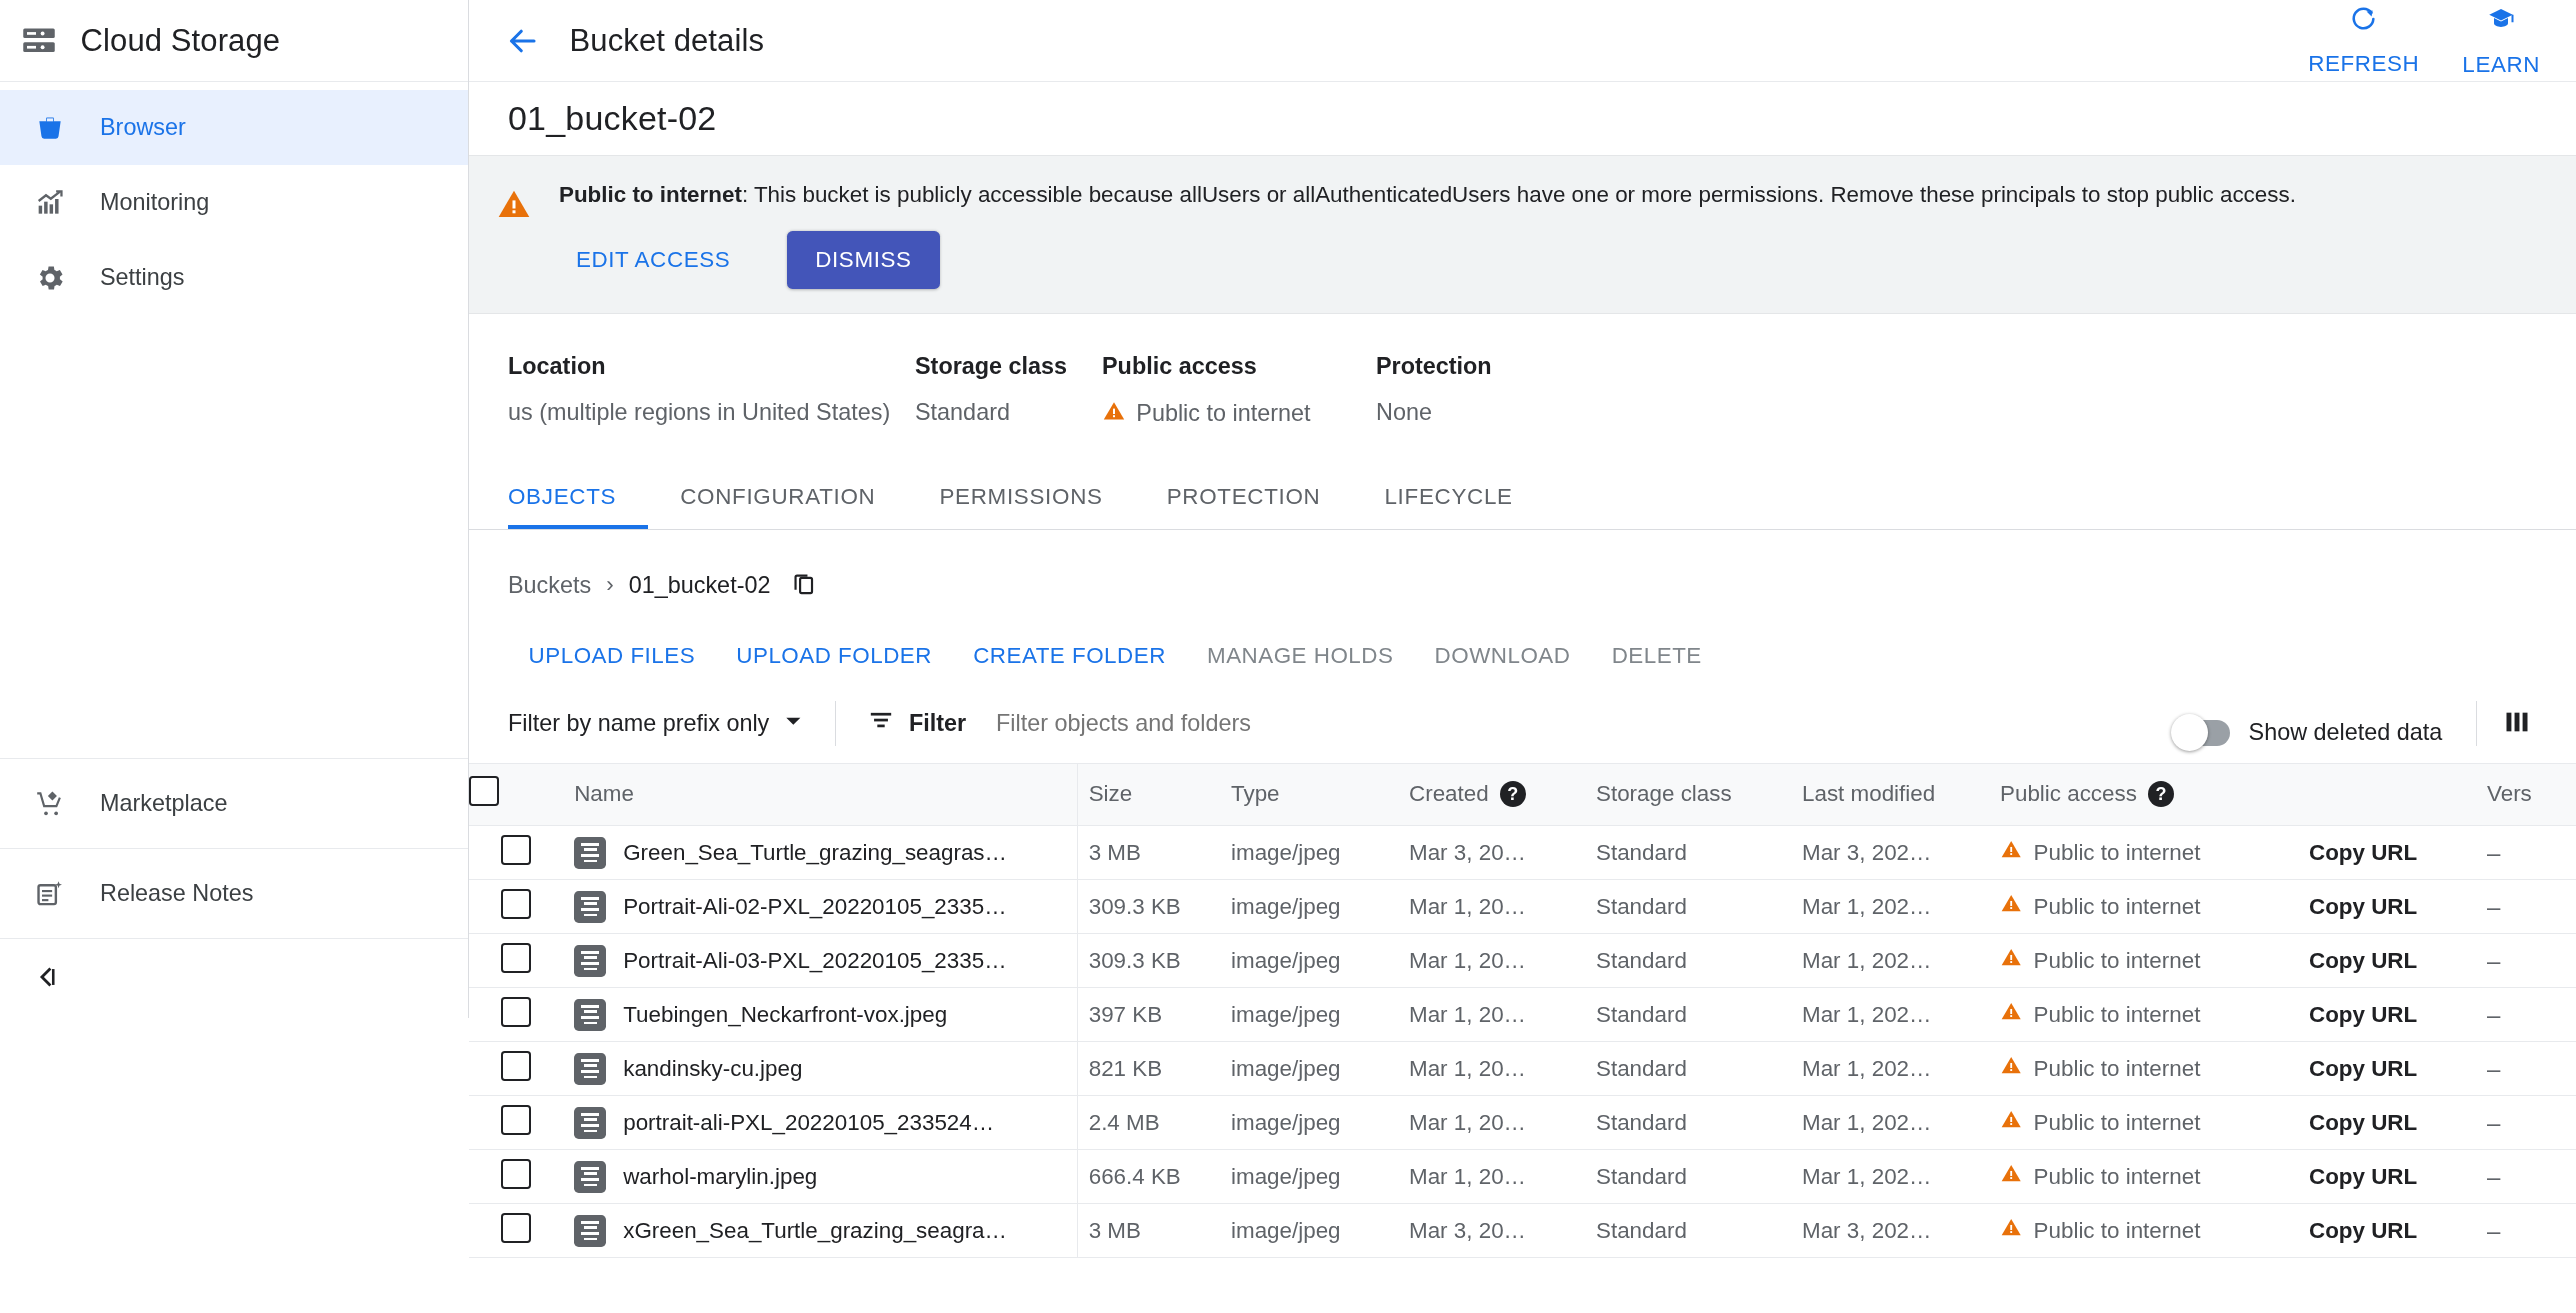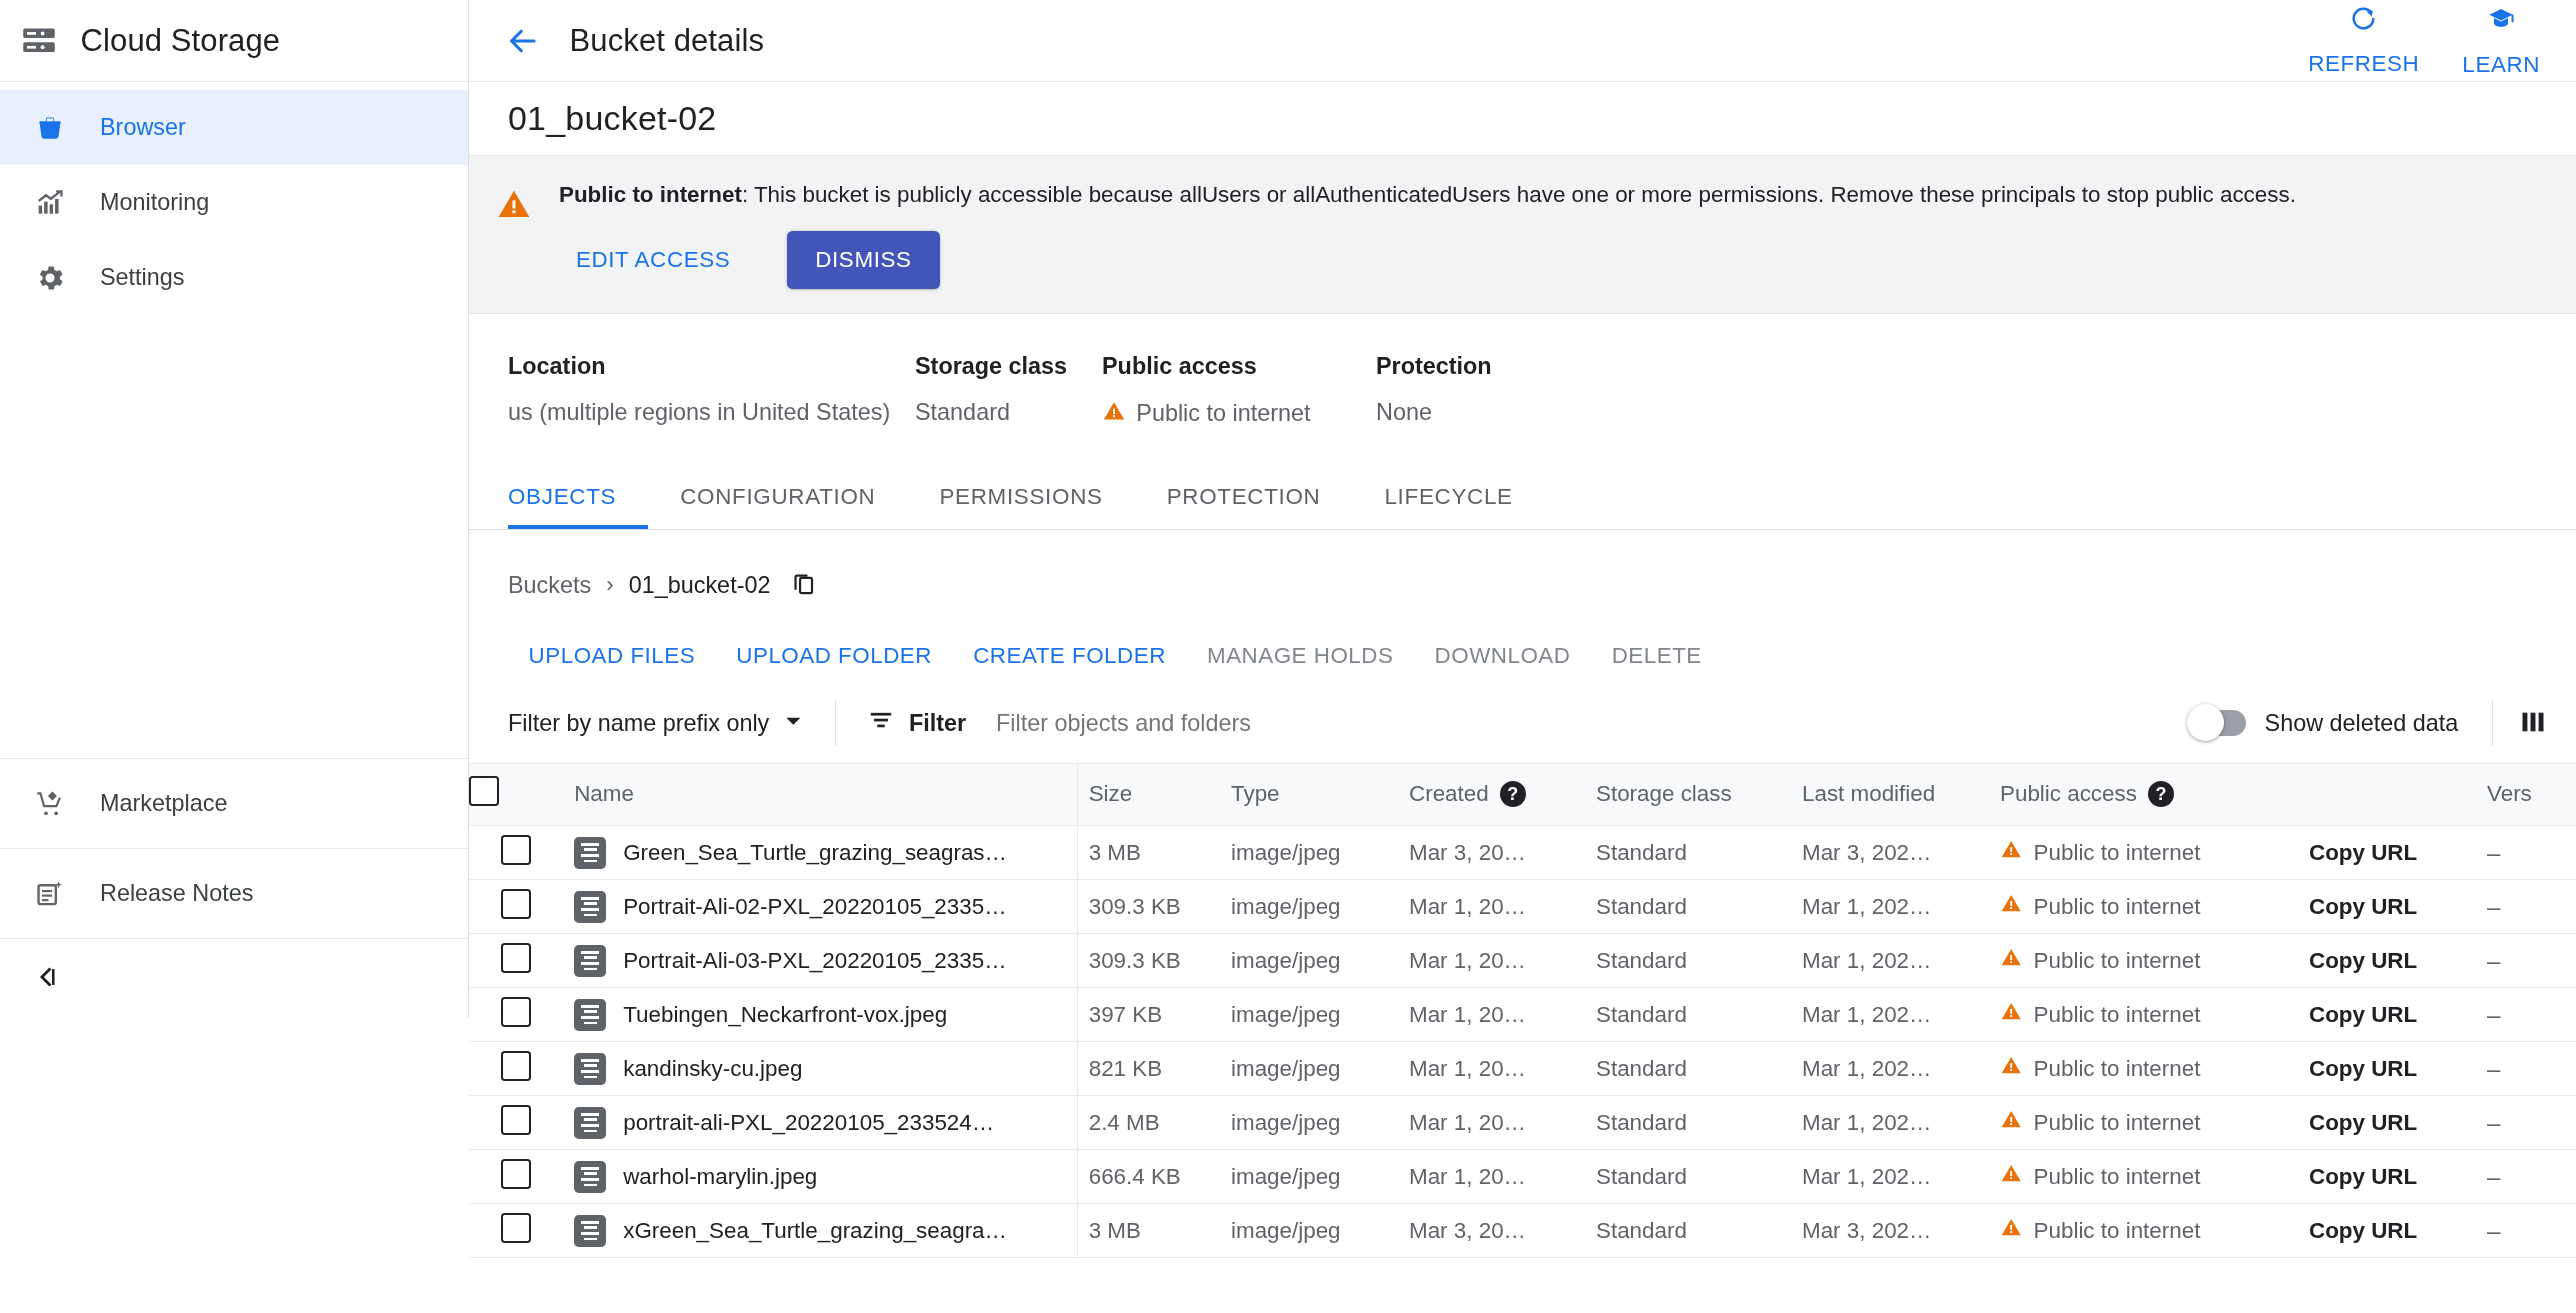--- a/index.html
+++ b/index.html
@@ -135,21 +135,21 @@
 
   
   .filterbar {
     display: flex; align-items: center; height: 80px;
     padding: 0 0 0 39px; border-bottom: 0.9px solid #e8eaed;
   }
   .fb-select { display: flex; align-items: center; gap: 15px; font-size: 23.4px; color: #202124; cursor: pointer; }
   .fb-div { width: 0.9px; height: 45px; background: #dadce0; margin: 0 32px; }
   .fb-filter { display: flex; align-items: center; gap: 15px; font-size: 23.4px; font-weight: 700; color: #202124; cursor: pointer; }
   .fb-input { font-size: 23.4px; color: #80868b; margin-left: 30px; flex: 1; border: none; outline: none; background: transparent; font-family: inherit; }
-  .fb-right { display: flex; align-items: center; padding-right: 10px; }
+  .fb-right { display: flex; align-items: flex-end; padding-right: 26px; }
   .toggle {
     width: 56px; height: 26px; background: #9aa0a6; border-radius: 13px;
     position: relative; cursor: pointer; margin-right: 18.7px;
   }
   .toggle .knob {
     position: absolute; left: -2.8px; top: -5.6px; width: 37px; height: 37px;
     background: #fff; border-radius: 50%; box-shadow: 0 0.9px 3.7px rgba(0,0,0,.4);
   }
   .toggle-label { font-size: 23.4px; color: #202124; margin-right: 34px; }
   .col-btn { padding: 0 18.7px 0 26px; border-left: 0.9px solid #dadce0; cursor: pointer; display:flex; align-items:center; height: 45px;}

